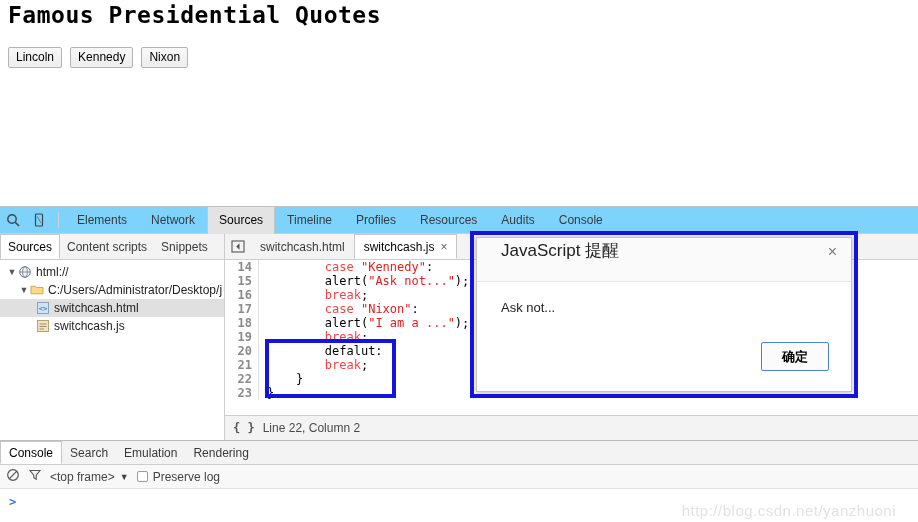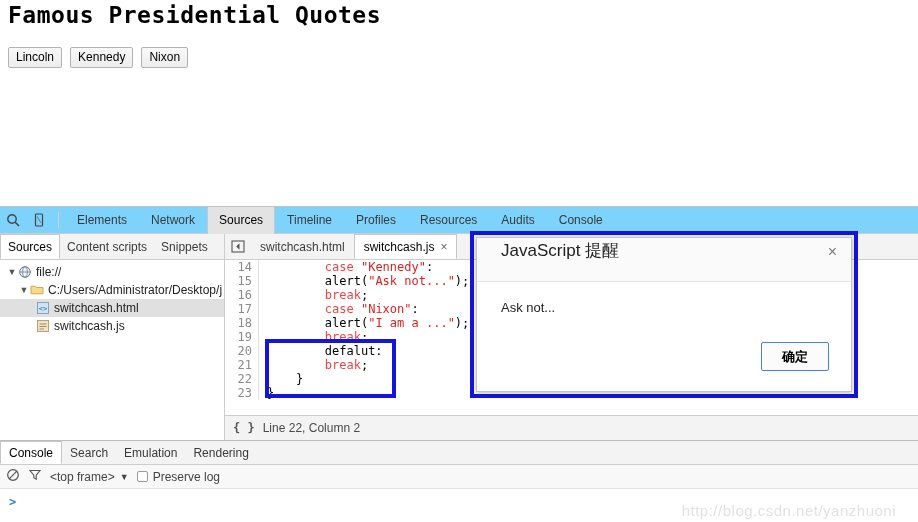--- a/index.html
+++ b/index.html
@@ -105,21 +105,21 @@
 
   .code-area {
     position: absolute; left: 0; top: 26px; right: 0; bottom: 25px;
     background: #fff; overflow: hidden;
     font-family: "DejaVu Sans Mono", "Liberation Mono", monospace;
     font-size: 12px; line-height: 14px;
   }
   .code-line { display: flex; height: 14px; white-space: pre; }
   .ln {
     width: 34px; text-align: right; padding-right: 6px; color: #8a8a8a;
-    background: #fff; border-right: 1px solid #e2e2e2; flex: none;
+    background: #fff; border-right: 1px solid #e2e2e2; flex: none; font-weight: bold;
   }
   .code-txt { padding-left: 8px; color: #000; }
   .k { color: #ef4444; }
   .str { color: #e02020; }
   .pun { color: #000; }
 
   .highlight-box {
     position: absolute; left: 265px; top: 339px; width: 131px; height: 59px;
     border: 4px solid #1414dd; background: transparent; pointer-events: none;
     z-index: 5;
@@ -250,21 +250,21 @@
 
           <div class="tree-row" style="padding-left:6px;">
             <span class="tri">▼</span>
             <span class="ico">
               <svg width="14" height="14" viewBox="0 0 14 14">
                 <circle cx="7" cy="7" r="5.3" fill="#eef3f7" stroke="#6a7b88" stroke-width="1"></circle>
                 <ellipse cx="7" cy="7" rx="2.3" ry="5.3" fill="none" stroke="#6a7b88" stroke-width="0.8"></ellipse>
                 <line x1="1.8" y1="7" x2="12.2" y2="7" stroke="#6a7b88" stroke-width="0.8"></line>
               </svg>
             </span>
-            <span class="tree-label">file://</span>
+            <span class="tree-label">html://</span>
           </div>
 
           <div class="tree-row" style="padding-left:18px;">
             <span class="tri">▼</span>
             <span class="ico">
               <svg width="14" height="14" viewBox="0 0 14 14">
                 <path d="M1 3.2h4.3l1.1 1.3H13v6.3H1z" fill="#fcd988" stroke="#c9a24a" stroke-width="0.9"></path>
               </svg>
             </span>
             <span class="tree-label">C:/Users/Administrator/Desktop/j</span>

